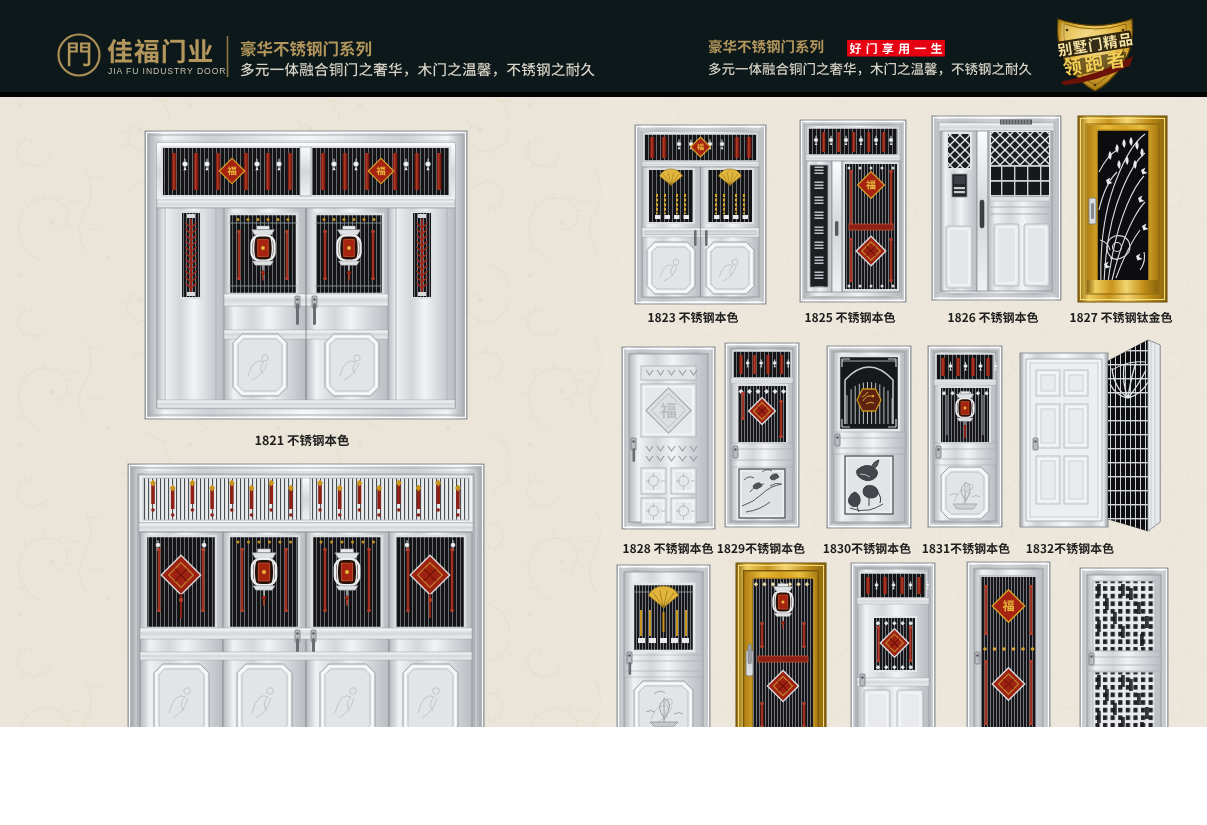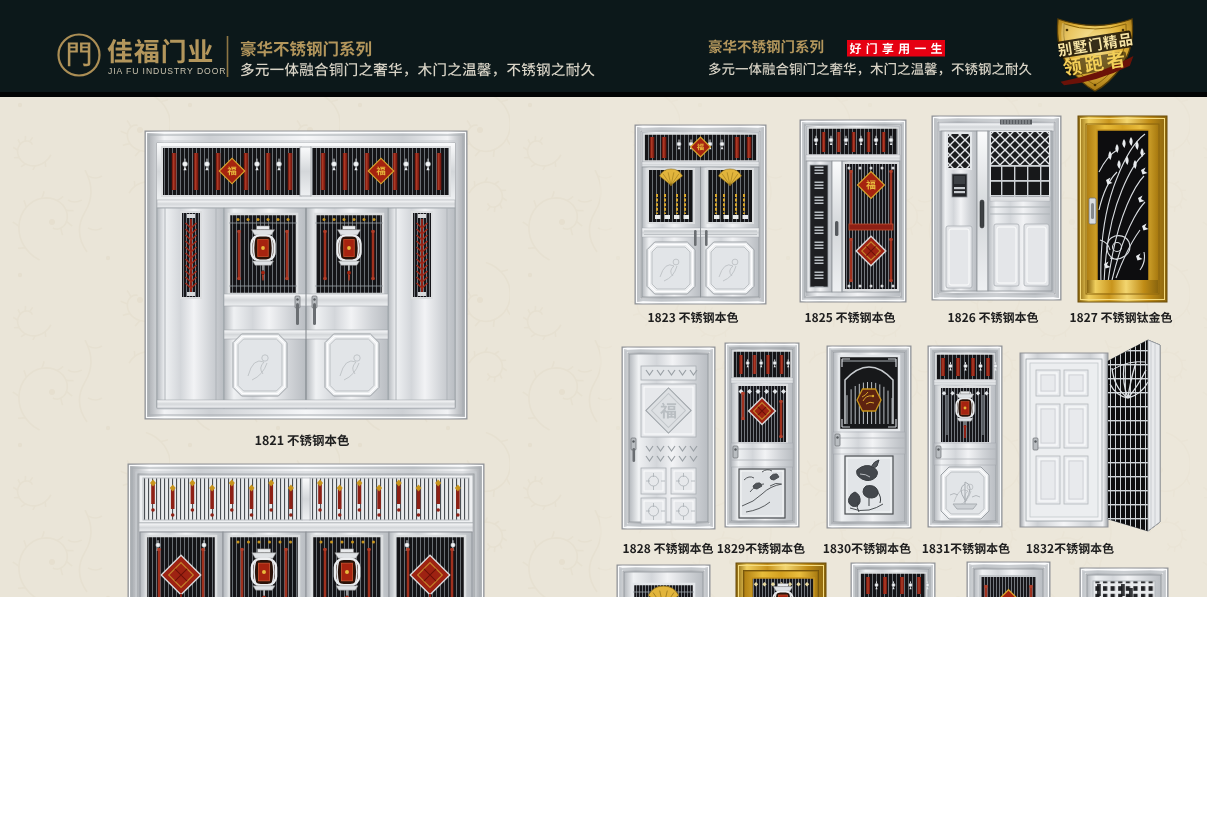--- a/index.html
+++ b/index.html
@@ -1,15 +1,15 @@
 <!DOCTYPE html>
 <html><head><meta charset="utf-8"><title>door catalog</title>
 <style>
 html,body{margin:0;padding:0;background:#fff}
-#pg{position:relative;width:1207px;height:597px;overflow:hidden;font-family:"Liberation Sans",sans-serif}
+#pg{position:relative;width:1207px;height:727px;overflow:hidden;font-family:"Liberation Sans",sans-serif}
 </style></head>
 <body>
 <div id="pg">
 <svg width="1207" height="825" viewBox="0 0 1207 825">
 <defs>
 
 <linearGradient id="stFr" x1="0" y1="0" x2="1" y2="0">
  <stop offset="0" stop-color="#9ea2a7"></stop>
           <stop offset="0.06" stop-color="#f2f3f5"></stop>
  <stop offset="0.2" stop-color="#cdd0d4"></stop>

